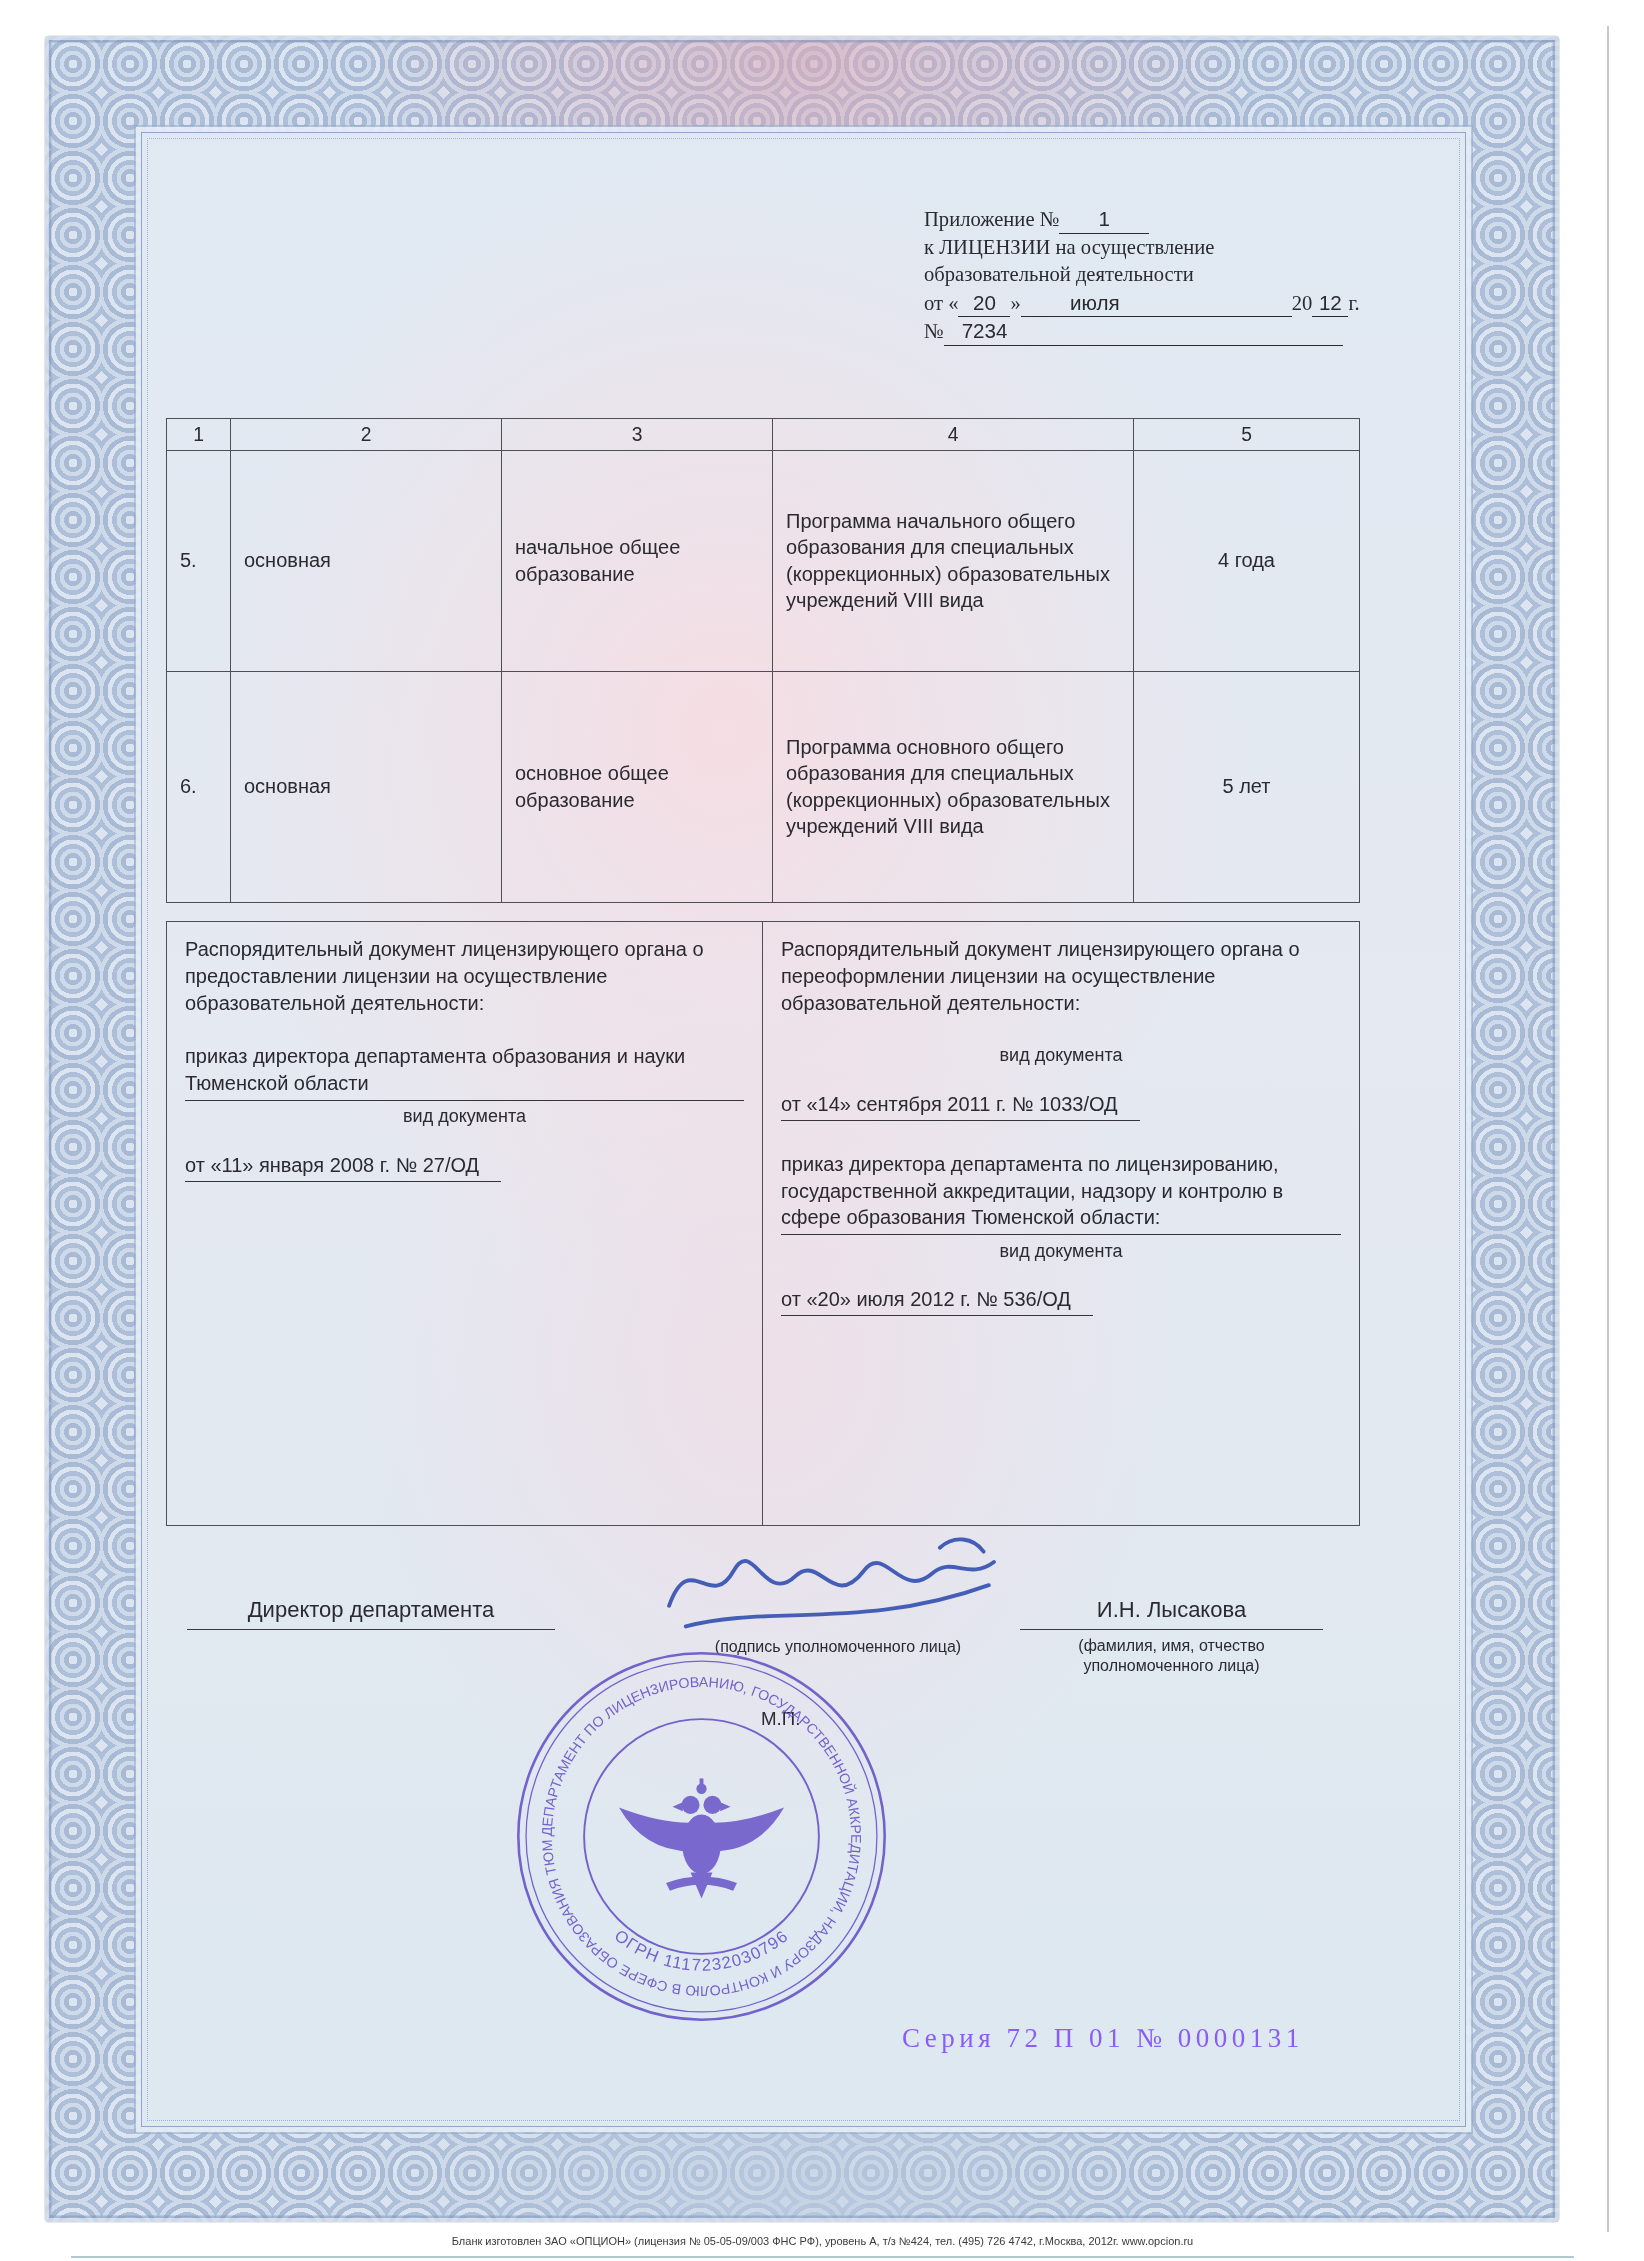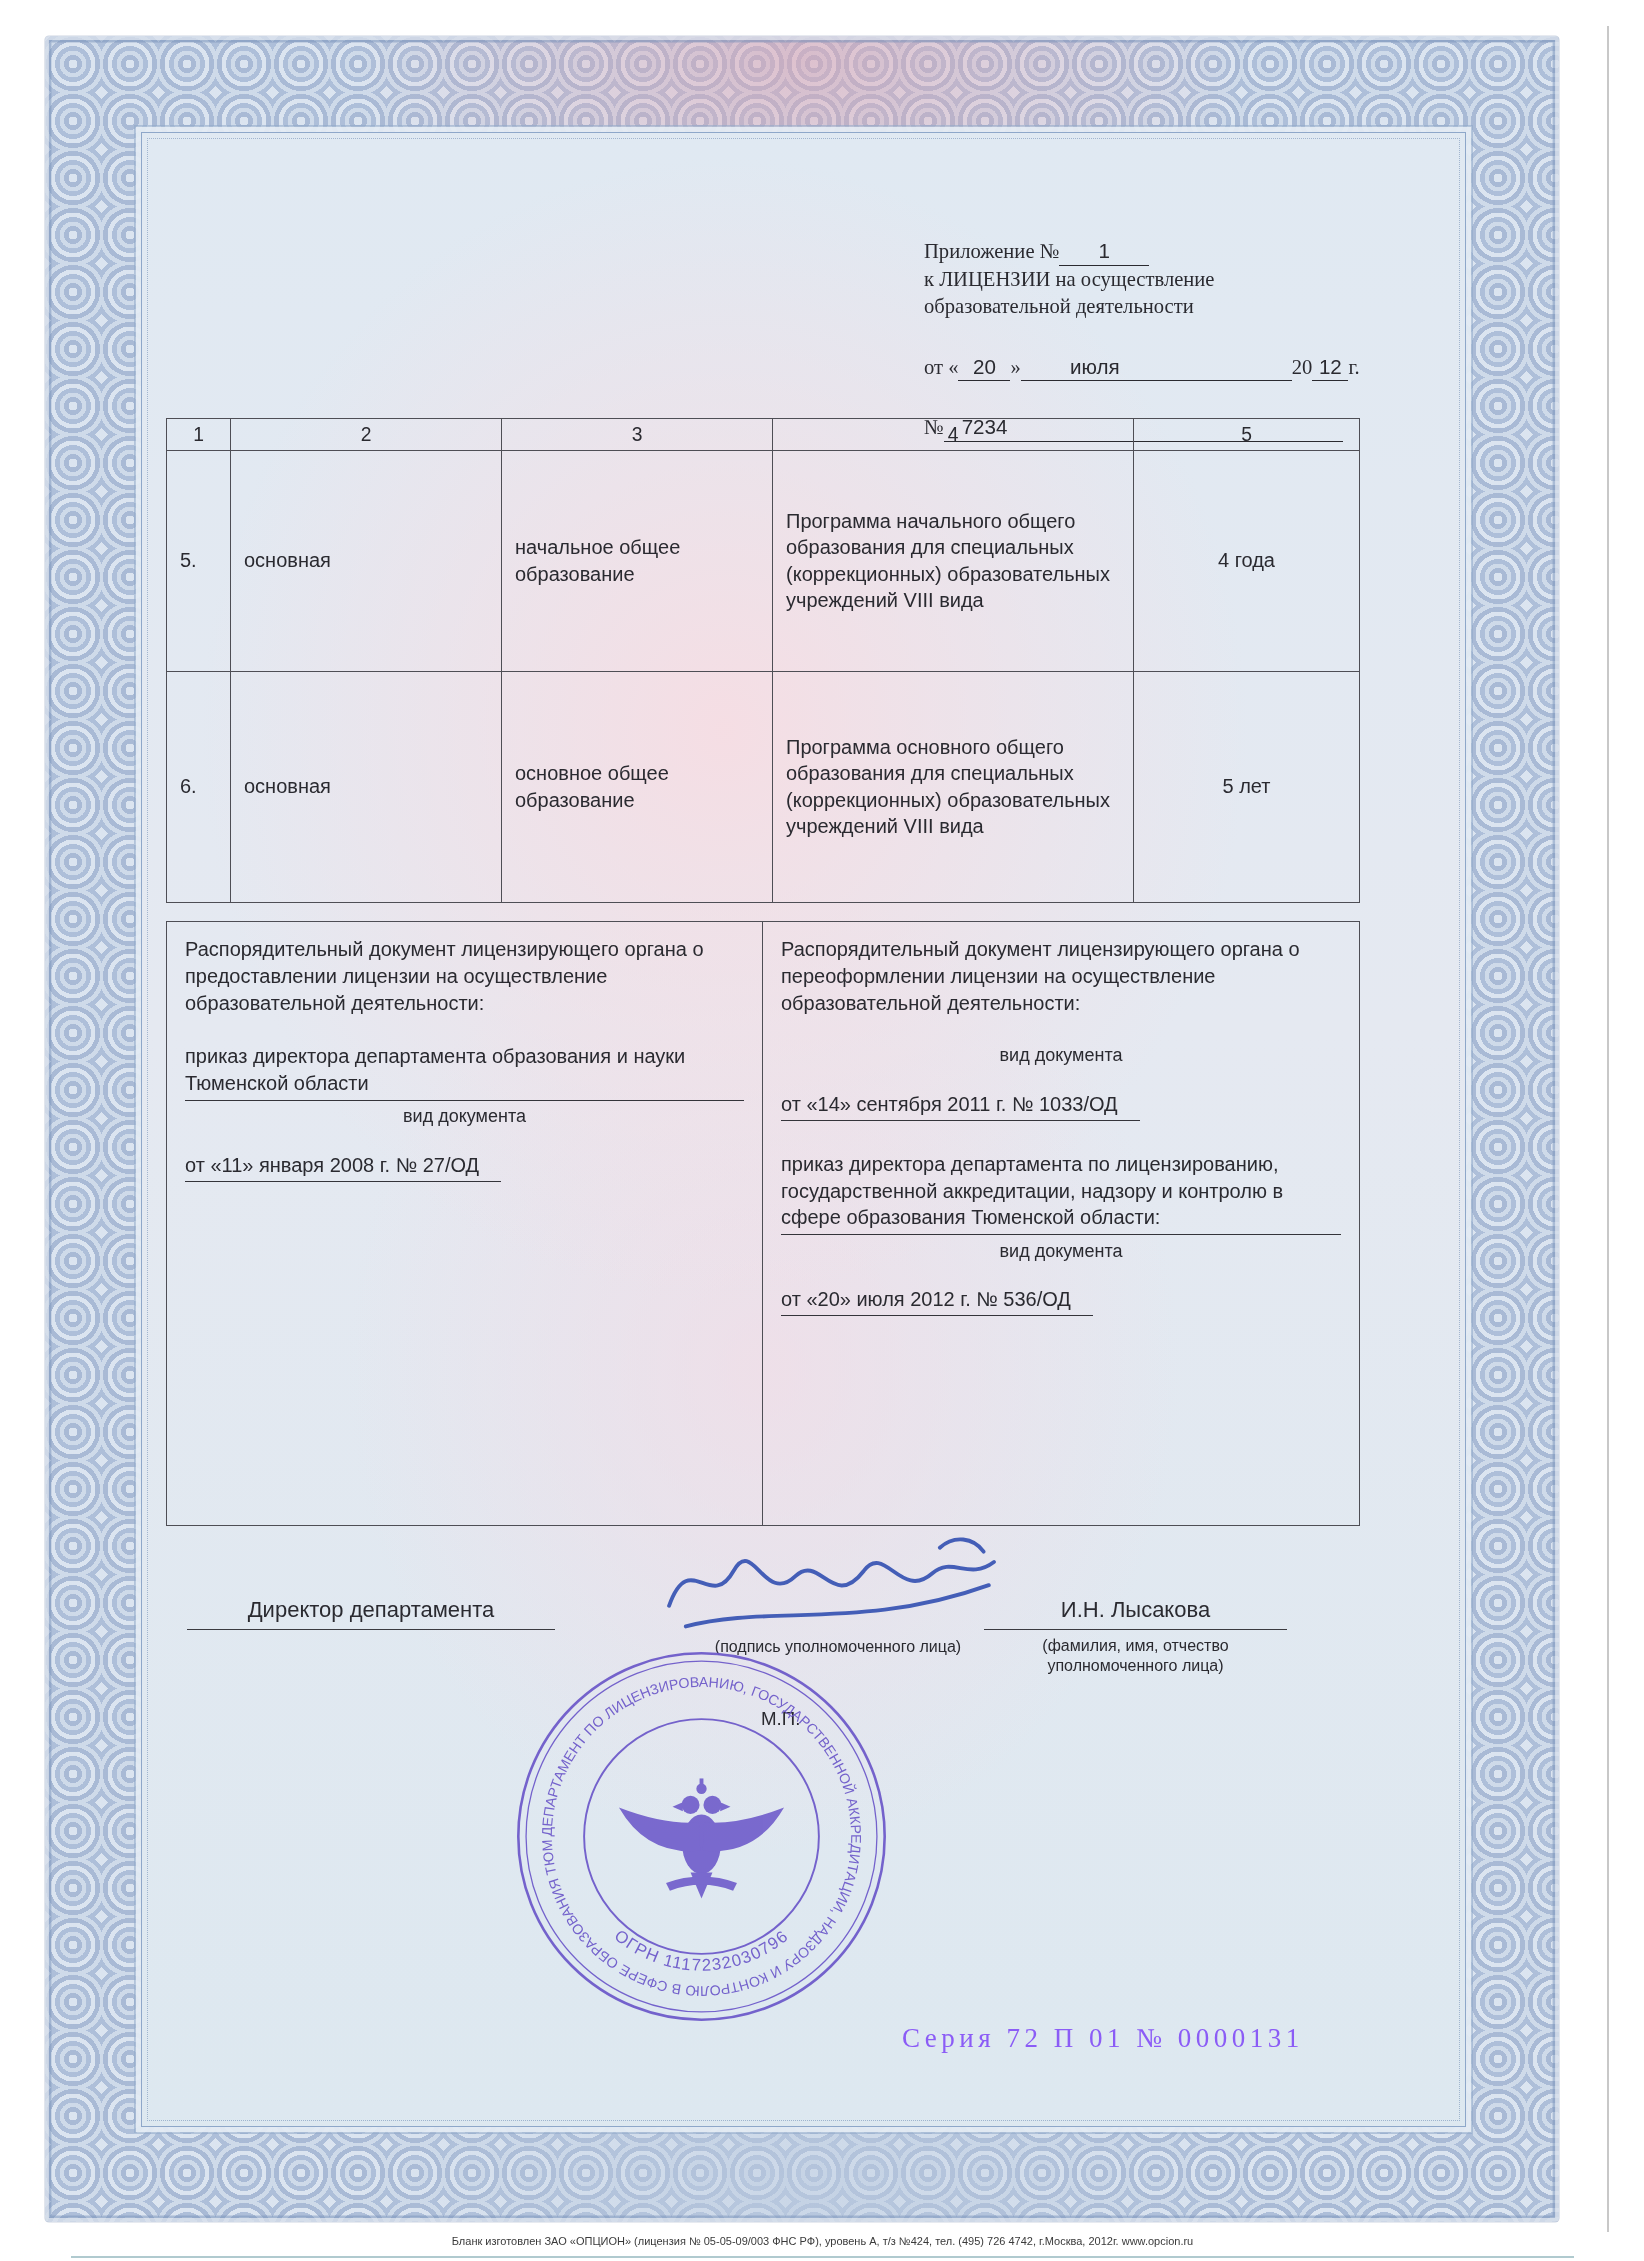--- a/index.html
+++ b/index.html
@@ -38,21 +38,21 @@
   }
   .cert-inner::before{
     content:"";position:absolute;inset:5.2px;border:1.3px dotted rgba(110,140,180,.55);pointer-events:none;
   }
 
   
   .appendix{
     position:absolute;left:924px;top:205px;width:471px;
     font-family:"Liberation Serif",serif;font-size:20.6px;line-height:1.34;
   }
-  .appendix .row{display:flex;align-items:flex-end;flex-wrap:nowrap;margin-top:32px;}
+  .appendix .row{display:flex;align-items:flex-end;flex-wrap:nowrap;}
   .hv{
     display:inline-block;border-bottom:1.3px solid #2a2a30;text-align:center;
     font-family:"Liberation Sans",sans-serif;
   }
 
   
   .main-table{
     position:absolute;left:166px;top:418px;width:1193px;
     border-collapse:collapse;table-layout:fixed;
     font-size:20px;line-height:1.32;
@@ -79,21 +79,21 @@
   .o-cap{margin:3.9px 0 23px 0;text-align:center;font-size:18px;}
   .o-date{display:inline-block;border-bottom:1.9px solid #34343a;padding:0 22px 2.6px 0;margin-bottom:30px;}
 
   
   .sig{position:absolute;top:1597px;}
   .sig-line{font-size:22px;text-align:center;padding-bottom:6.4px;border-bottom:1.9px solid #3a3a40;}
   .sig-cap{font-size:16px;line-height:1.3;text-align:center;margin-top:5.2px;}
   #sig-left{left:187px;width:368px;}
   #sig-center{left:664px;width:348px;}
   #sig-center .sig-cap{margin-top:40px;}
-  #sig-right{left:984px;width:303px;}
+  #sig-right{left:1020px;width:303px;}
   .mp{position:absolute;left:761px;top:1708px;font-size:18.7px;z-index:1;}
 
   .handsig{position:absolute;left:651px;top:1509px;width:361px;height:142px;z-index:3;}
   .stamp{position:absolute;left:508px;top:1643px;width:387px;height:387px;z-index:2;opacity:.92;}
 
   
   .series{
     position:absolute;left:902px;top:2023px;
     font-family:"Liberation Serif",serif;font-size:27px;letter-spacing:4.5px;color:#8b5cf6;
   }

